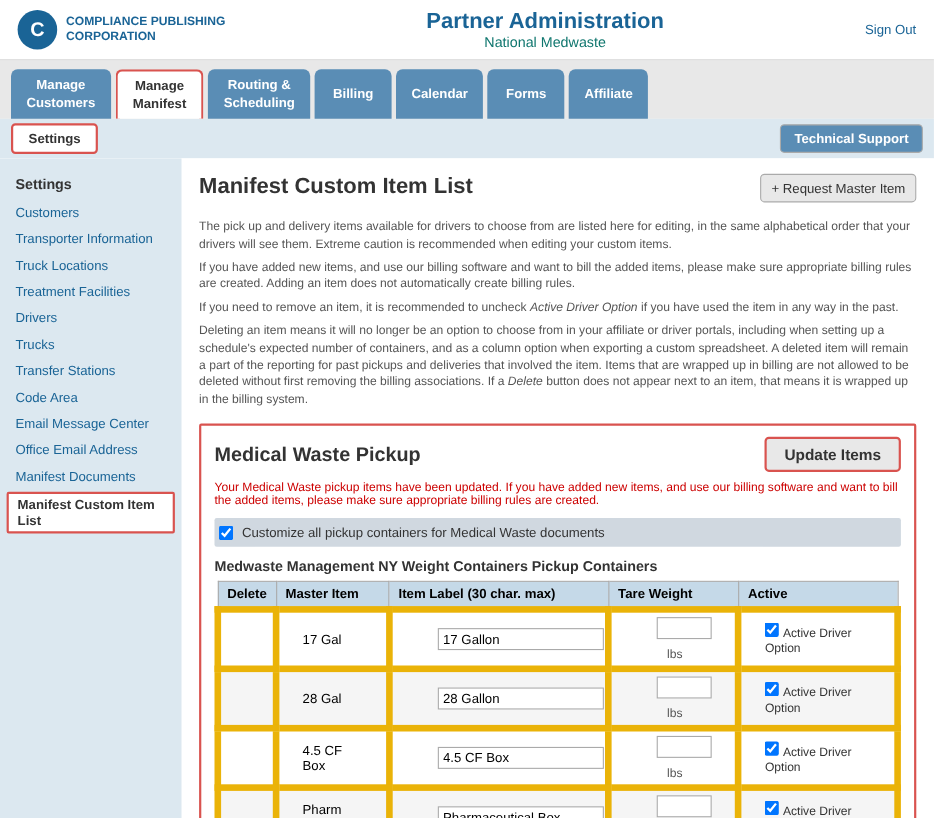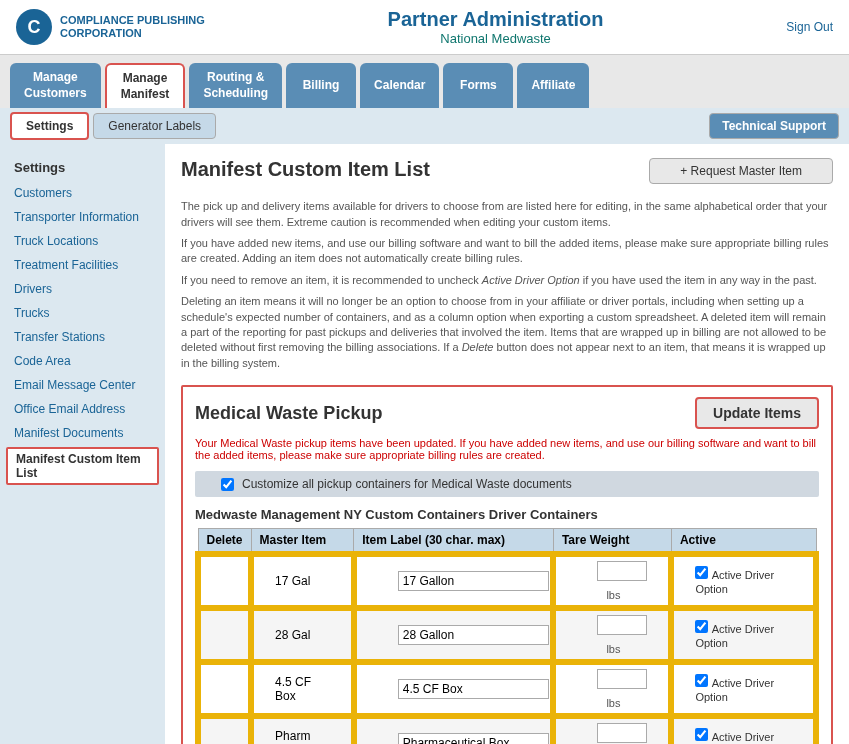--- a/index.html
+++ b/index.html
@@ -35,35 +35,35 @@
     .sidebar-title { font-weight: bold; font-size: 13px; padding: 6px 14px; color: #333; }
     .sidebar-item { padding: 5px 14px; font-size: 12px; color: #1a6496; cursor: pointer; text-decoration: none; display: block; }
     .sidebar-item.active { background: #fff; border: 2px solid #d9534f; color: #333; font-weight: bold; margin: 2px 6px; padding: 3px 8px; border-radius: 2px; }
 
     
     .main-content { flex: 1; padding: 14px 16px; overflow: auto; }
     .main-content h2 { font-size: 20px; font-weight: bold; color: #333; margin-bottom: 8px; }
 
     
     .manifest-header { display: flex; align-items: flex-start; justify-content: space-between; margin-bottom: 10px; }
-    .request-master-btn { padding: 5px 30px; border-radius: 4px; border: 1px solid #aaa; cursor: pointer; font-size: 12px; background: #e8e8e8; color: #333; white-space: nowrap; }
+    .request-master-btn { padding: 5px 9px; border-radius: 4px; border: 1px solid #aaa; cursor: pointer; font-size: 12px; background: #e8e8e8; color: #333; white-space: nowrap; }
 
     
     .info-text { font-size: 11px; color: #555; margin-bottom: 6px; line-height: 1.4; }
 
     
     .section-box { border: 2px solid #d9534f; padding: 10px 12px; margin-top: 14px; border-radius: 2px; }
     .section-header { display: flex; align-items: center; justify-content: space-between; margin-bottom: 8px; }
     .section-title { font-size: 18px; font-weight: bold; color: #333; }
     .update-items-btn { padding: 6px 16px; border-radius: 4px; border: 2px solid #d9534f; cursor: pointer; font-size: 14px; font-weight: bold; background: #e8e8e8; color: #333; }
 
     .success-text { font-size: 11px; color: #c00; margin-bottom: 10px; }
 
     
-    .checkbox-row { background: #d0d8e0; padding: 6px 26px; display: flex; align-items: center; gap: 8px; margin-bottom: 10px; border-radius: 2px; }
+    .checkbox-row { background: #d0d8e0; padding: 6px 4px; display: flex; align-items: center; gap: 8px; margin-bottom: 10px; border-radius: 2px; }
     .checkbox-label { font-size: 12px; color: #333; }
 
     
     .table-section-title { font-size: 13px; font-weight: bold; color: #333; margin-bottom: 6px; }
     .items-table { width: 100%; border-collapse: collapse; font-size: 12px; }
     .items-table th { background: #c5d9e8; border: 1px solid #aaa; padding: 4px 8px; text-align: left; font-weight: bold; }
     .items-table td { border: 6px solid #eab308; padding: 4px 21px; }
     .items-table tr:nth-child(even) td { background: #f5f5f5; }
     .items-table input[type="text"] { width: 100%; border: 1px solid #aaa; padding: 2px 4px; font-size: 12px; margin-left: 20px; }
     .items-table input[type="checkbox"] { cursor: pointer; }
@@ -98,21 +98,20 @@
   <button class="nav-btn" style="white-space:pre-line;">Routing &amp;
 Scheduling</button>
   <button class="nav-btn">Billing</button>
   <button class="nav-btn">Calendar</button>
   <button class="nav-btn">Forms</button>
   <button class="nav-btn">Affiliate</button>
 </div>
 
 <div class="sub-nav">
   <button class="sub-nav-btn active">Settings</button>
-  <button class="sub-nav-btn">Generator Labels</button>
   <div class="sub-nav-right">
     <button class="tech-support-btn">Technical Support</button>
   </div>
 </div>
 
 <div class="content-area">
 
   <div class="sidebar">
     <div class="sidebar-title">Settings</div>
     <a class="sidebar-item">Customers</a>
@@ -146,21 +145,21 @@
         <button class="update-items-btn">Update Items</button>
       </div>
 
       <p class="success-text">Your Medical Waste pickup items have been updated. If you have added new items, and use our billing software and want to bill the added items, please make sure appropriate billing rules are created.</p>
 
       <div class="checkbox-row">
         <input type="checkbox" checked="" style="">
         <span class="checkbox-label">Customize all pickup containers for Medical Waste documents</span>
       </div>
 
-      <div class="table-section-title">Medwaste Management NY Custom Containers Driver Containers</div>
+      <div class="table-section-title">Medwaste Management NY Weight Containers Pickup Containers</div>
 
       <table class="items-table">
         <thead>
           <tr>
             <th>Delete</th>
             <th>Master Item</th>
             <th>Item Label (30 char. max)</th>
             <th>Tare Weight</th>
             <th>Active</th>
           </tr>

